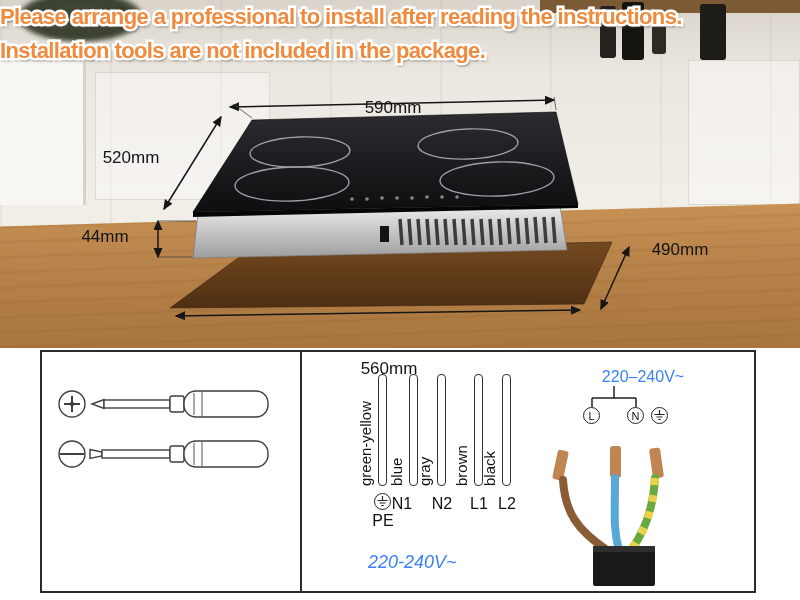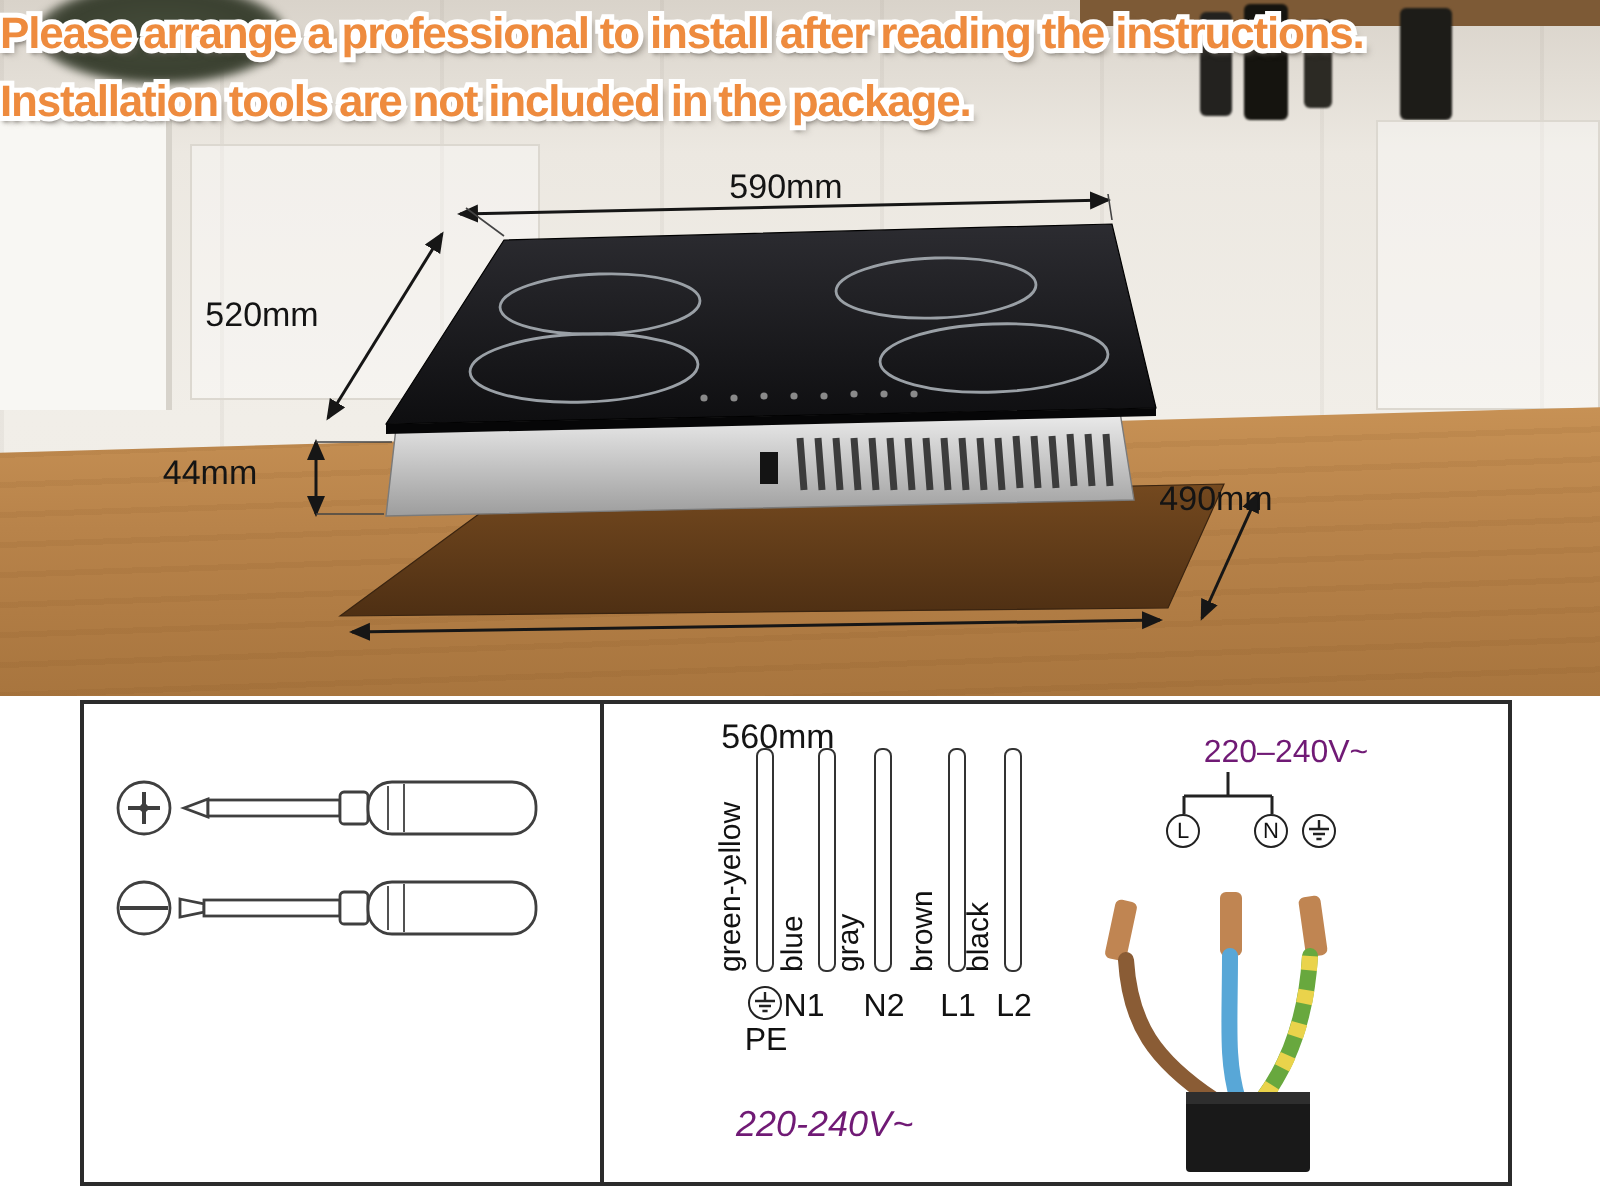--- a/index.html
+++ b/index.html
@@ -42,21 +42,21 @@
   .divider { position:absolute; left:258px; top:0; width:2px; height:100%; background:#2b2b2b; }
 
   .wire-bar { position:absolute; width:9px; height:112px; top:22px; background:#fff;
               border:1.5px solid #333; border-radius:4px; }
   .wire-label { position:absolute; top:22px; height:112px; writing-mode:vertical-rl;
                 transform:rotate(180deg); font-size:15px; color:#111;
                 display:flex; align-items:center; }
   .term { position:absolute; font-size:16px; color:#111; transform:translateX(-50%); white-space:nowrap; }
   .circ { position:absolute; width:17px; height:17px; border:1.5px solid #222; border-radius:50%;
           font-size:11px; color:#111; display:flex; align-items:center; justify-content:center; }
-  .volt { position:absolute; font-size:16px; color:#701a75; text-align:center; }
+  .volt { position:absolute; font-size:16px; color:#3b82f6; text-align:center; }
 </style>
 </head>
 <body>
 
 <div class="page">
 
   <div class="scene">
     <div class="cab-lines"></div>
     <div class="shelf"></div>
     <div class="bottle" style="left:600px;top:6px;width:16px;height:52px;background:#23221f;"></div>
@@ -117,24 +117,24 @@
     <g stroke="#161616" stroke-width="1.5">
       <line x1="230" y1="27" x2="554" y2="20" marker-start="url(#arr)" marker-end="url(#arr)"></line>
       <line x1="221" y1="37" x2="164" y2="129" marker-start="url(#arr)" marker-end="url(#arr)"></line>
       <line x1="158" y1="141" x2="158" y2="177" marker-start="url(#arr)" marker-end="url(#arr)"></line>
       <line x1="601" y1="229" x2="629" y2="167" marker-start="url(#arr)" marker-end="url(#arr)"></line>
       <line x1="176" y1="236" x2="580" y2="230" marker-start="url(#arr)" marker-end="url(#arr)"></line>
     </g>
     <path d="M158 141 H196 M158 177 H192 M252 38 L233 24 M556 30 L554 17" stroke="#444" stroke-width="0.8" fill="none"></path>
   </svg>
 
-  <div class="dim" style="left:353px;top:84px;width:80px;">590mm</div>
+  <div class="dim" style="left:353px;top:98px;width:80px;">590mm</div>
   <div class="dim" style="left:96px;top:148px;width:70px;">520mm</div>
   <div class="dim" style="left:74px;top:227px;width:62px;">44mm</div>
-  <div class="dim" style="left:570px;top:240px;width:76px;text-align:center;">490mm</div>
+  <div class="dim" style="left:642px;top:240px;width:76px;text-align:center;">490mm</div>
   <div class="dim" style="left:346px;top:322px;width:86px;margin-top:37px;">560mm</div>
 
   <div class="banner">
     <div class="banner-line">
       <span class="banner-stroke">Please arrange a professional to install after reading the instructions.</span>
       <span class="banner-fill">Please arrange a professional to install after reading the instructions.</span>
     </div>
     <div class="banner-line">
       <span class="banner-stroke">Installation tools are not included in the package.</span>
       <span class="banner-fill">Installation tools are not included in the package.</span>

